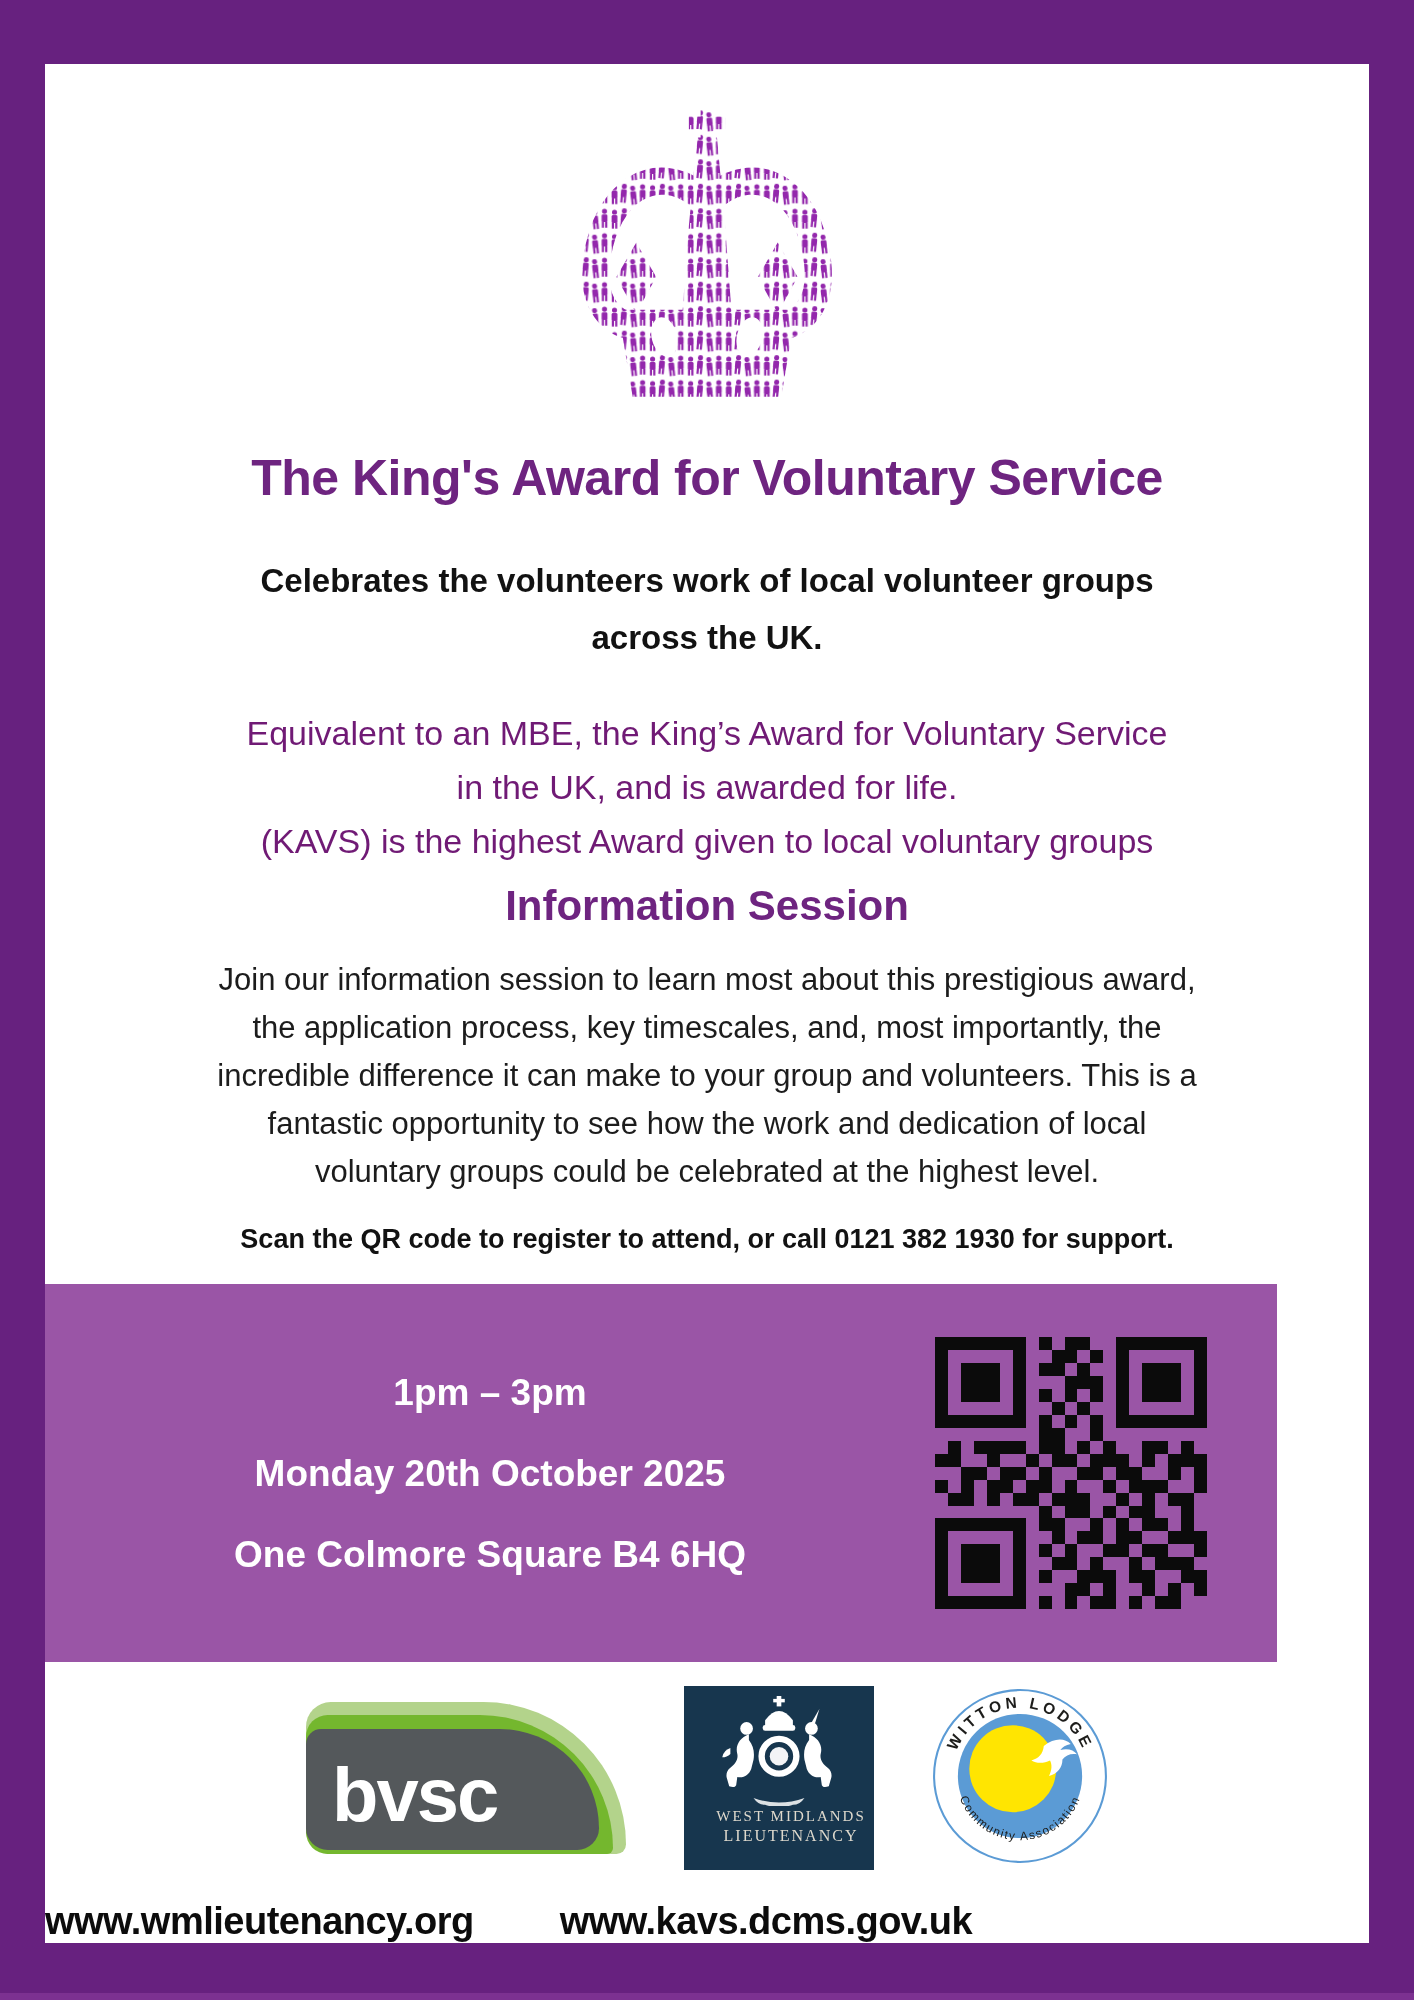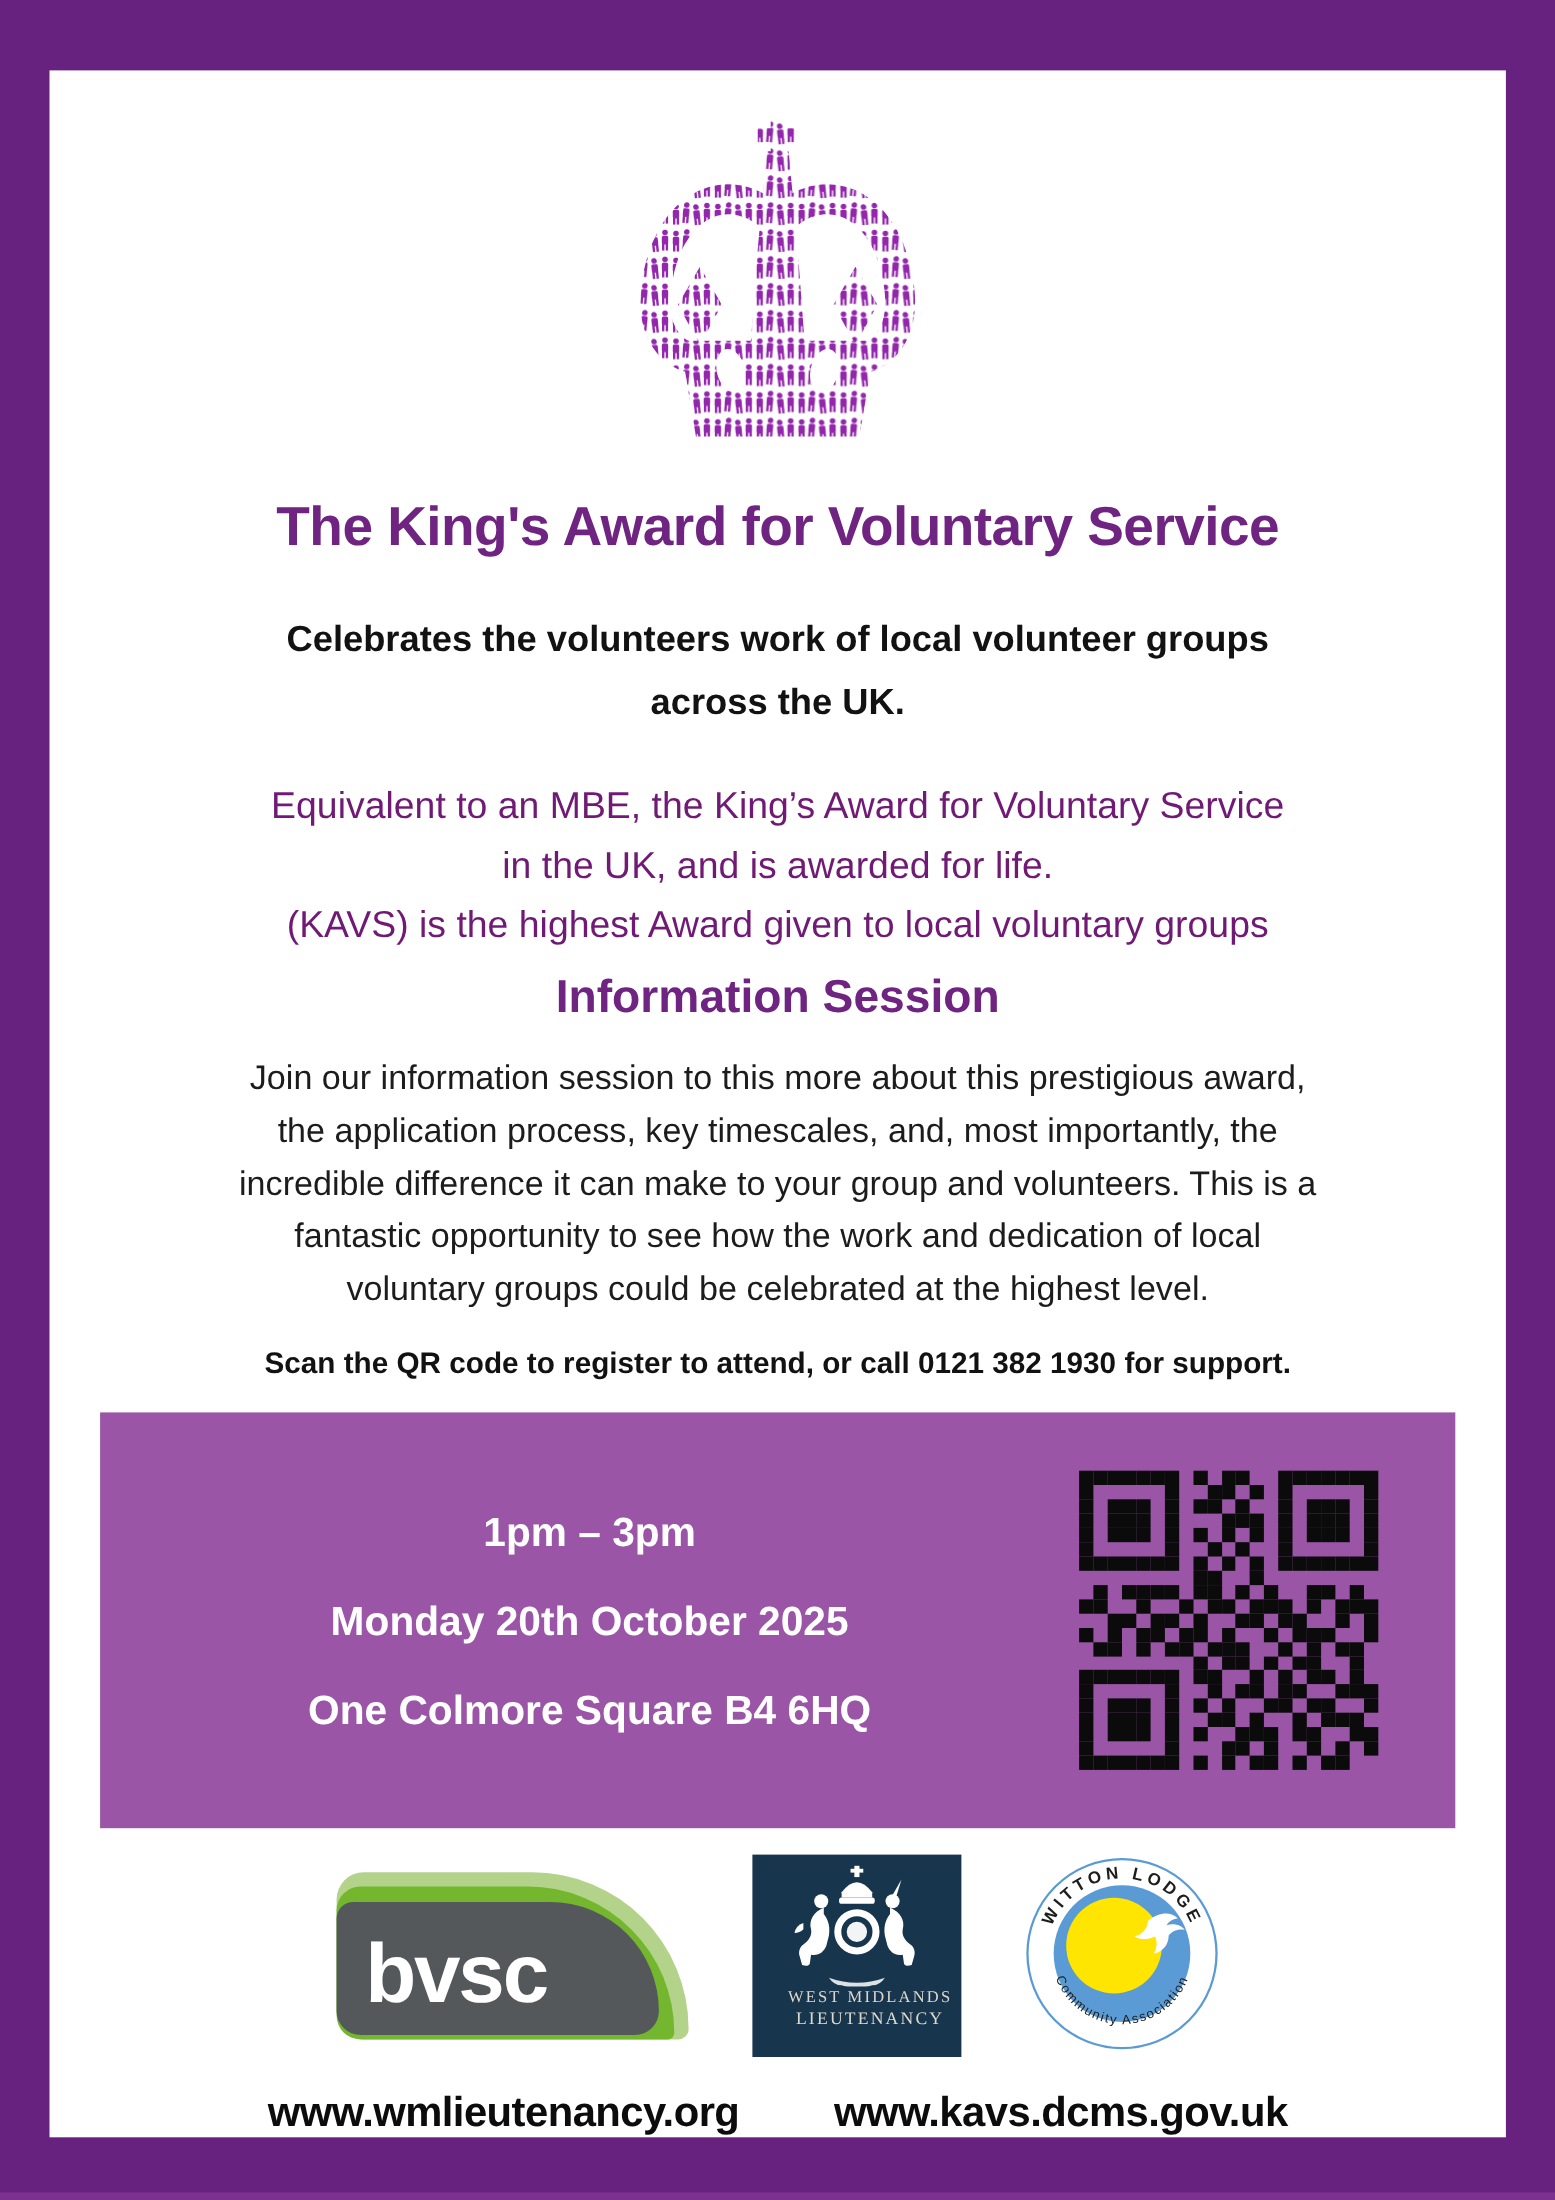--- a/index.html
+++ b/index.html
@@ -6,21 +6,21 @@
     --frame:#67217f; --frame_accent:#7c3191; --title:#6e2480; --text:#121212;
     --box:#9a55a6; --crown:#9327ac; --wml_navy:#17364e; --wml_text:#ded9cd;
     --bvsc_gray:#54585b; --bvsc_green:#74b72e; --bvsc_green_light:#b3d38b;
     --witton_blue:#5b9bd5; --witton_yellow:#ffe501; --event_text:#ffffff;
   }
   *{margin:0;padding:0;box-sizing:border-box;}
   body{background:#888;font-family:"Liberation Sans",sans-serif;}
   .poster{position:relative;width:1414px;height:2000px;background:var(--frame);margin:0 auto;overflow:hidden;}
   .frame-accent{position:absolute;left:0;bottom:0;width:100%;height:7px;background:var(--frame_accent);}
   .content{position:absolute;left:45px;top:64px;width:1324px;height:1879px;background:#ffffff;
-           display:flex;flex-direction:column;align-items:center;overflow:hidden;}
+           display:flex;flex-direction:column;overflow:hidden;}
   .crown-wrap{margin-top:44px;height:300px;display:flex;justify-content:center;color:var(--crown);}
   .page-title{margin-top:42px;font-size:50px;line-height:56px;font-weight:bold;color:var(--title);
               letter-spacing:-0.5px;text-align:center;}
   .subtitle{margin-top:46px;text-align:center;font-weight:bold;color:var(--text);
             font-size:33px;line-height:57px;}
   .intro{margin-top:40px;text-align:center;color:#701a75;font-size:34px;line-height:54px;}
   .session-heading{margin-top:10px;font-size:42px;line-height:56px;font-weight:bold;color:var(--title);text-align:center;}
   .session-para{margin-top:22px;text-align:center;color:#1c1c1c;font-size:31px;line-height:48px;}
   .cta{margin-top:26px;font-size:27px;line-height:34px;font-weight:bold;color:var(--text);text-align:center;}
   .event-box{margin-top:28px;width:1232px;height:383px;background:var(--box);
@@ -101,21 +101,21 @@
 
     <div class="intro">
       <div>Equivalent to an MBE, the King’s Award for Voluntary Service</div>
       <div>in the UK, and is awarded for life.</div>
       <div>(KAVS) is the highest Award given to local voluntary groups</div>
     </div>
 
     <div class="session-heading">Information Session</div>
 
     <div class="session-para">
-      <div>Join our information session to this more about this prestigious award,</div>
+      <div>Join our information session to learn most about this prestigious award,</div>
       <div>the application process, key timescales, and, most importantly, the</div>
       <div>incredible difference it can make to your group and volunteers. This is a</div>
       <div>fantastic opportunity to see how the work and dedication of local</div>
       <div>voluntary groups could be celebrated at the highest level.</div>
     </div>
 
     <div class="cta">Scan the QR code to register to attend, or call 0121 382 1930 for support.</div>
 
     <div class="event-box">
       <div class="event-lines">

